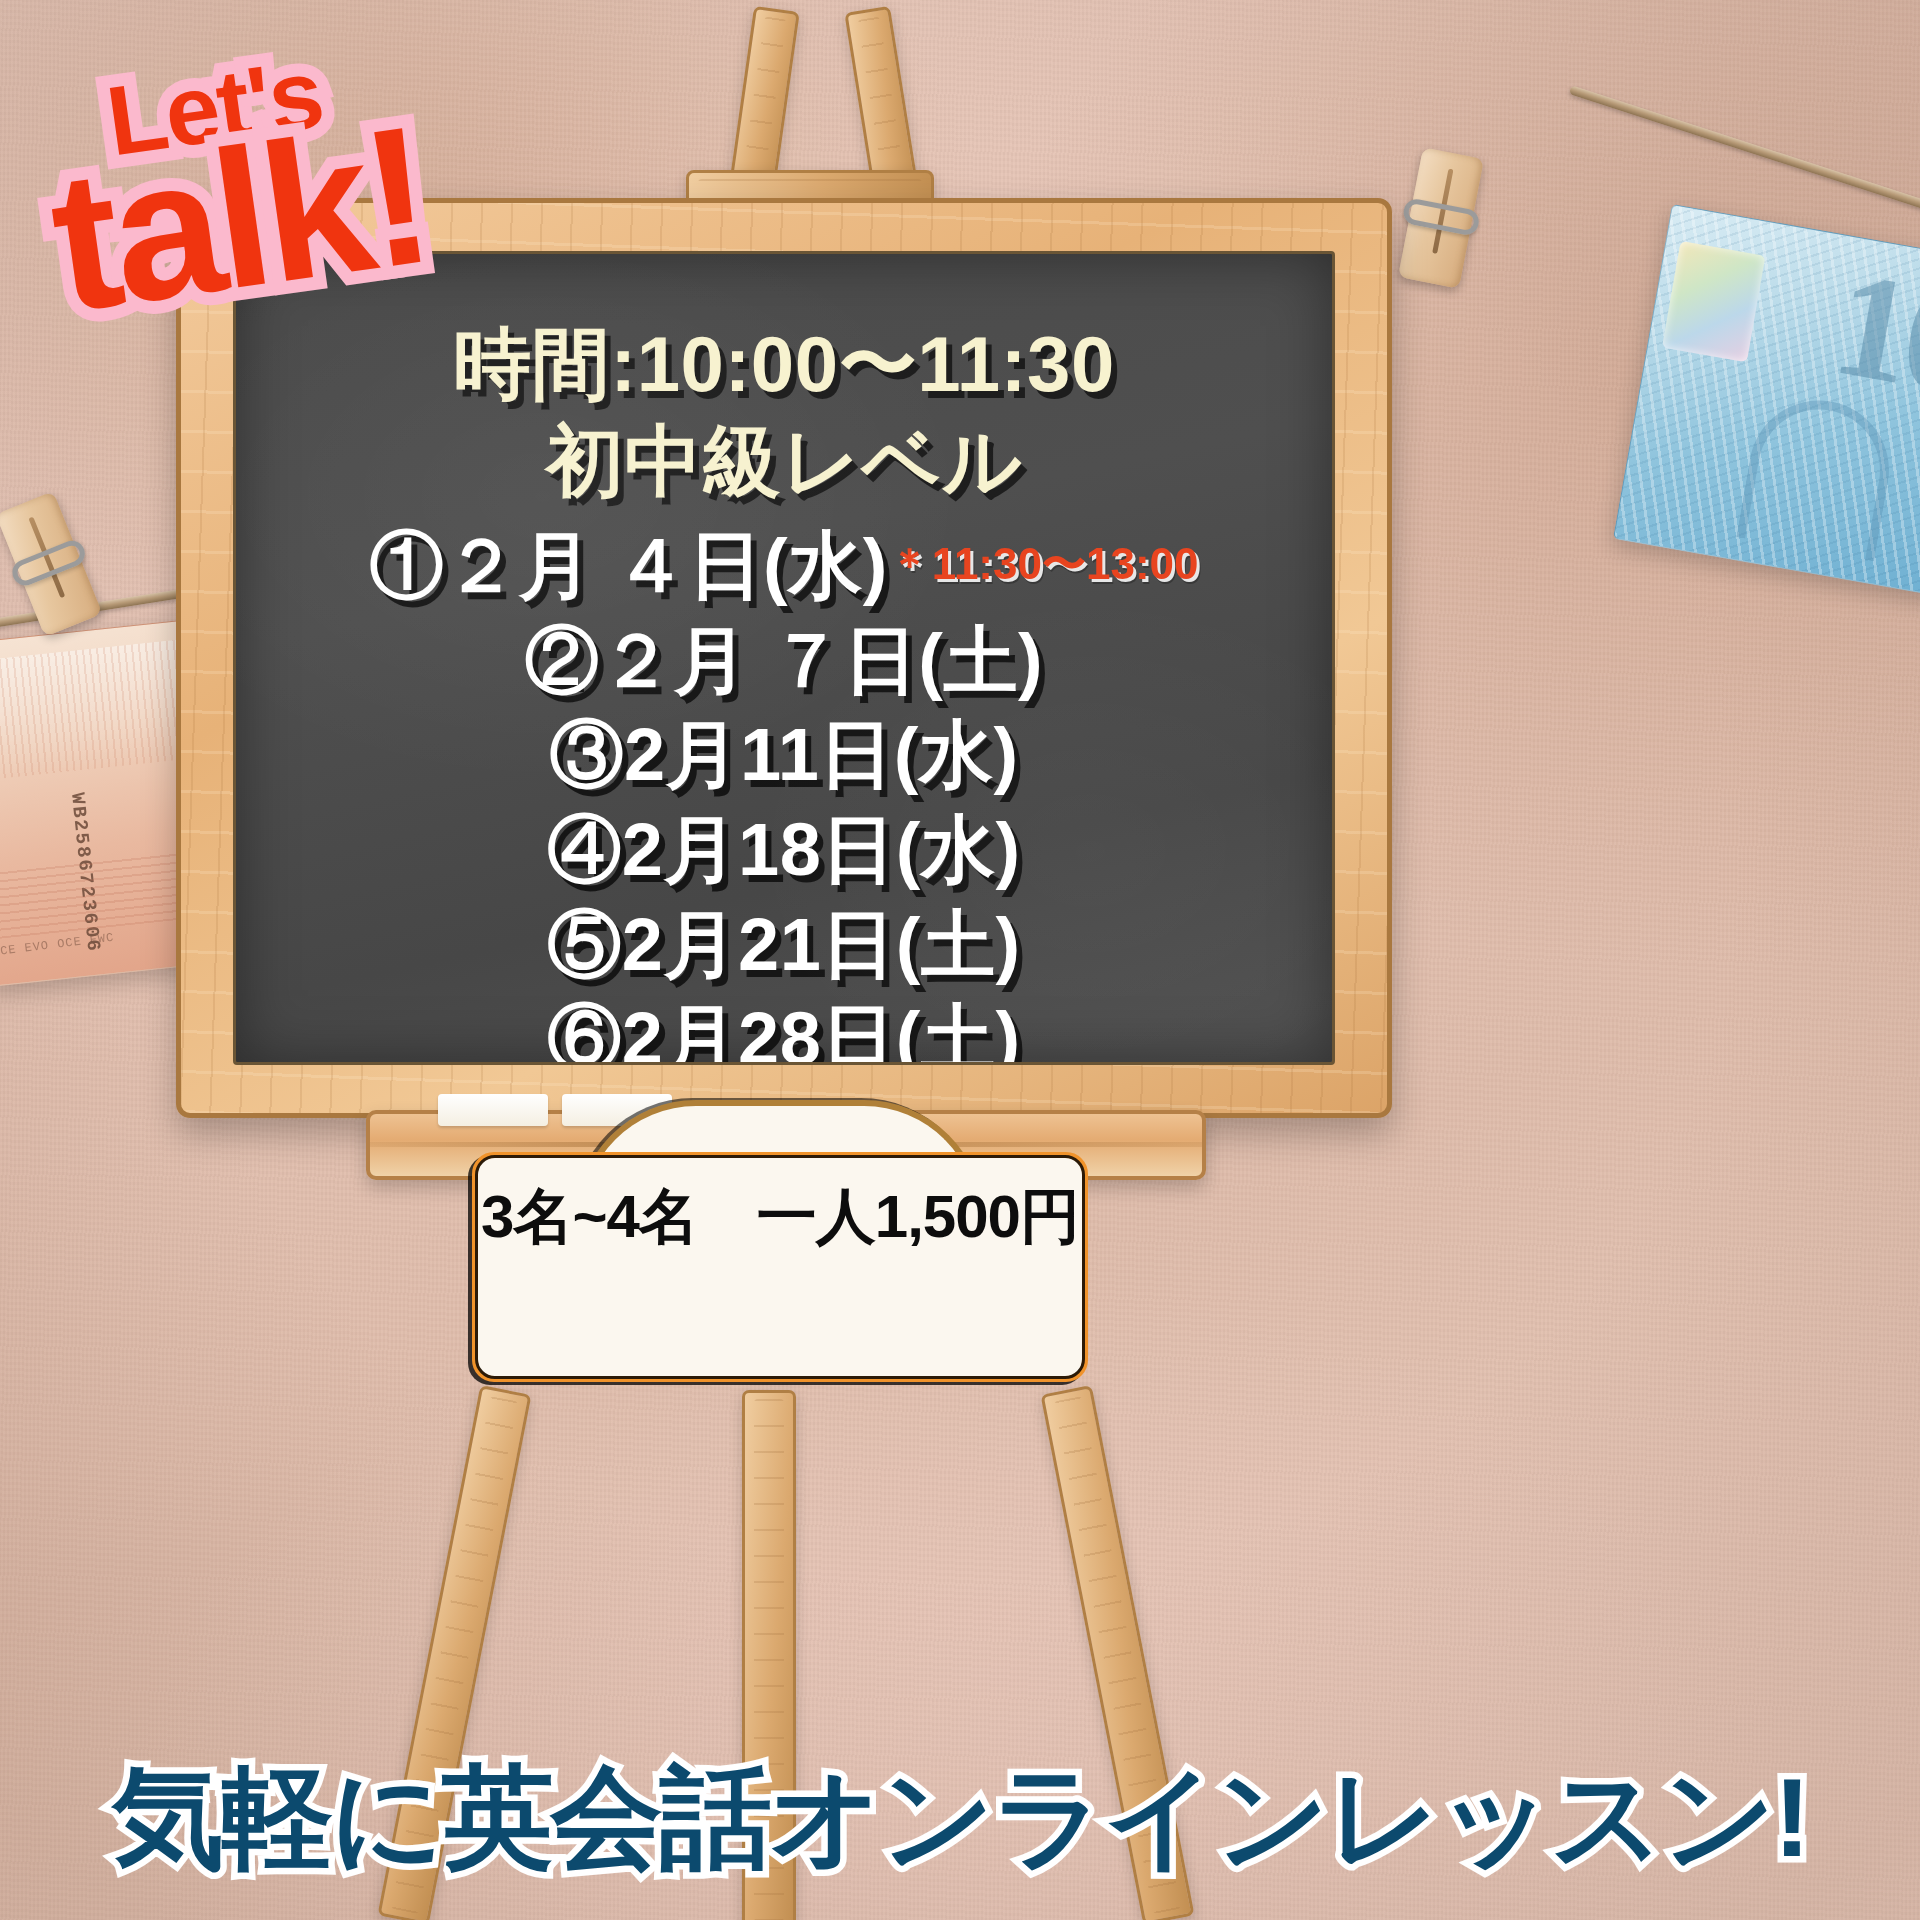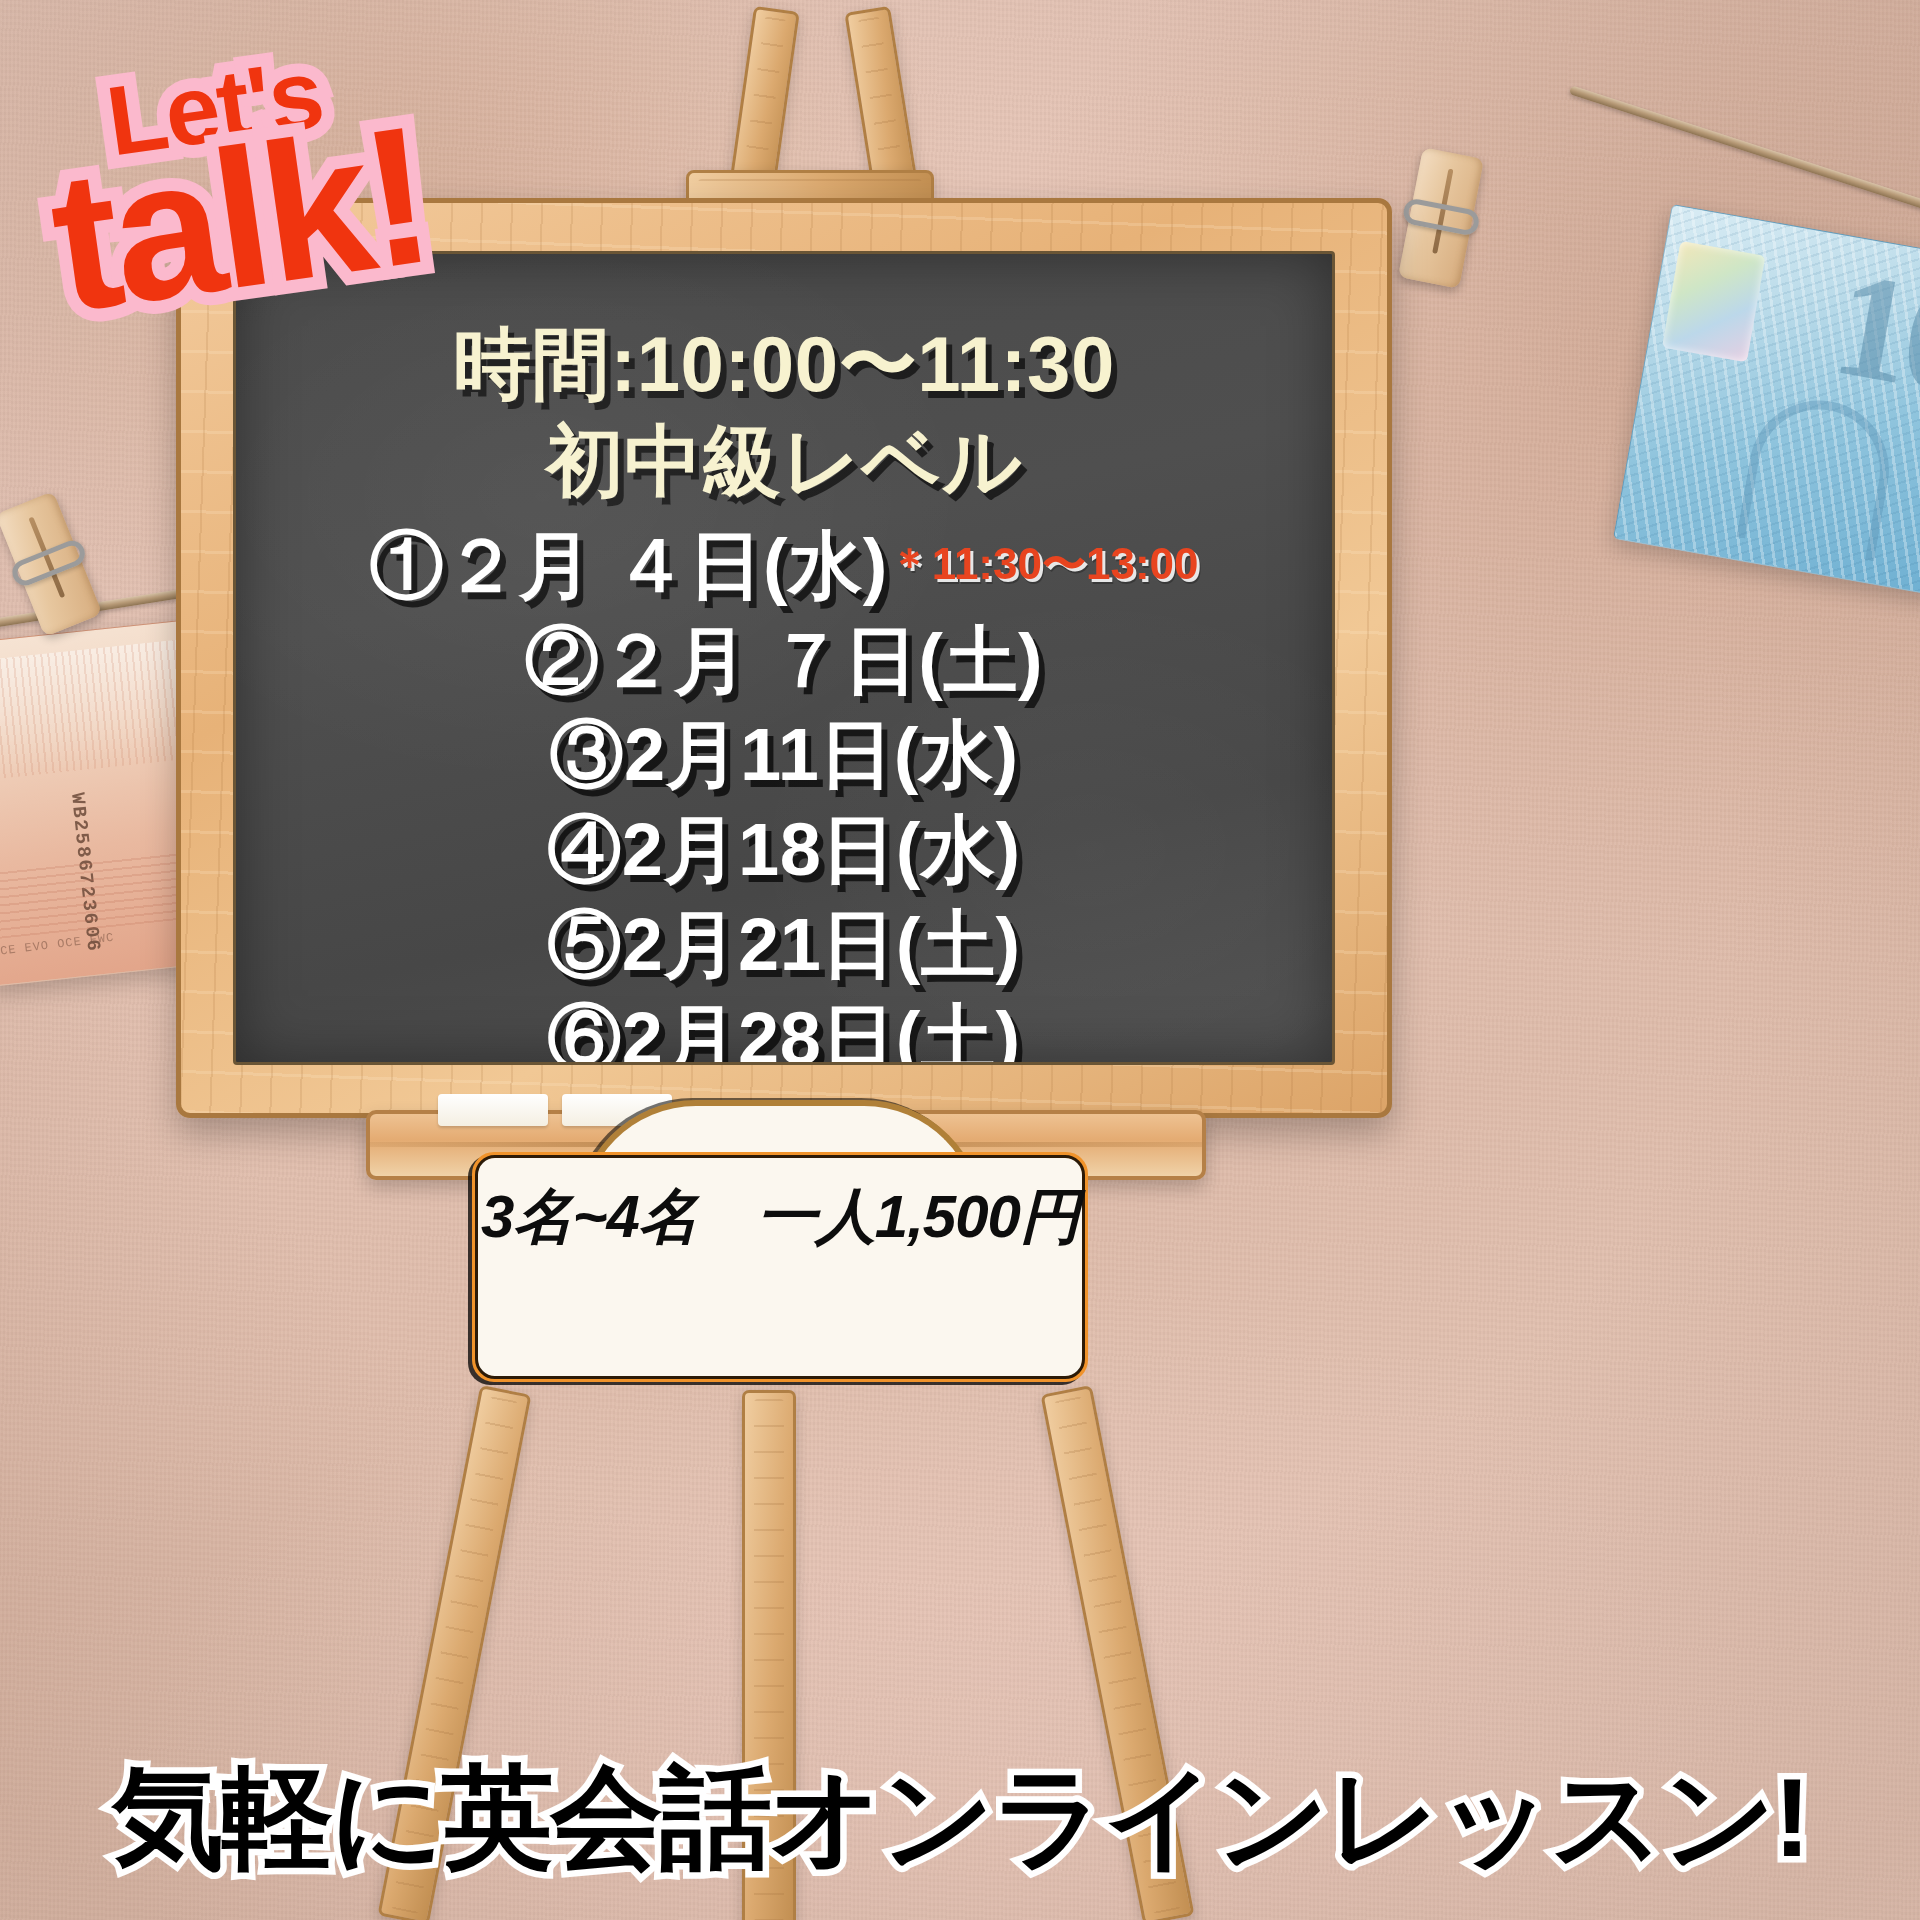--- a/index.html
+++ b/index.html
@@ -270,30 +270,30 @@
     border-radius:22px;
     box-shadow:-4px 3px 0 rgba(0,0,0,.75);
   }
   .sign .body::before{
     content:""; position:absolute; left:-3px; right:-3px; top:-3px; bottom:-3px;
     border-radius:20px; border:3px solid rgba(0,0,0,.82);
     pointer-events:none;
   }
   .sign-rows {
     position:absolute; left:0; right:0; top:24px;
-    text-align:center; color:#0d0d0d; font-weight:700;font-style:italic;
+    text-align:center; color:#0d0d0d; font-weight:700;
   }
   .sign-row { font-size:60px; line-height:1.36; white-space:nowrap; letter-spacing:-1px; }
 
   
   .banner {
     position:absolute; left:0; right:0; bottom:26px;
     text-align:center; z-index:12;
     font-size:112px; font-weight:900; letter-spacing:-3px;
-    color:#000000;
+    color:#0c4a6e;
     -webkit-text-stroke:13px #ffffff;
     paint-order:stroke fill;
     white-space:nowrap;
   }
 </style>
 </head>
 <body>
 
 <div class="bg"></div>
 <div class="bg-noise"></div>

